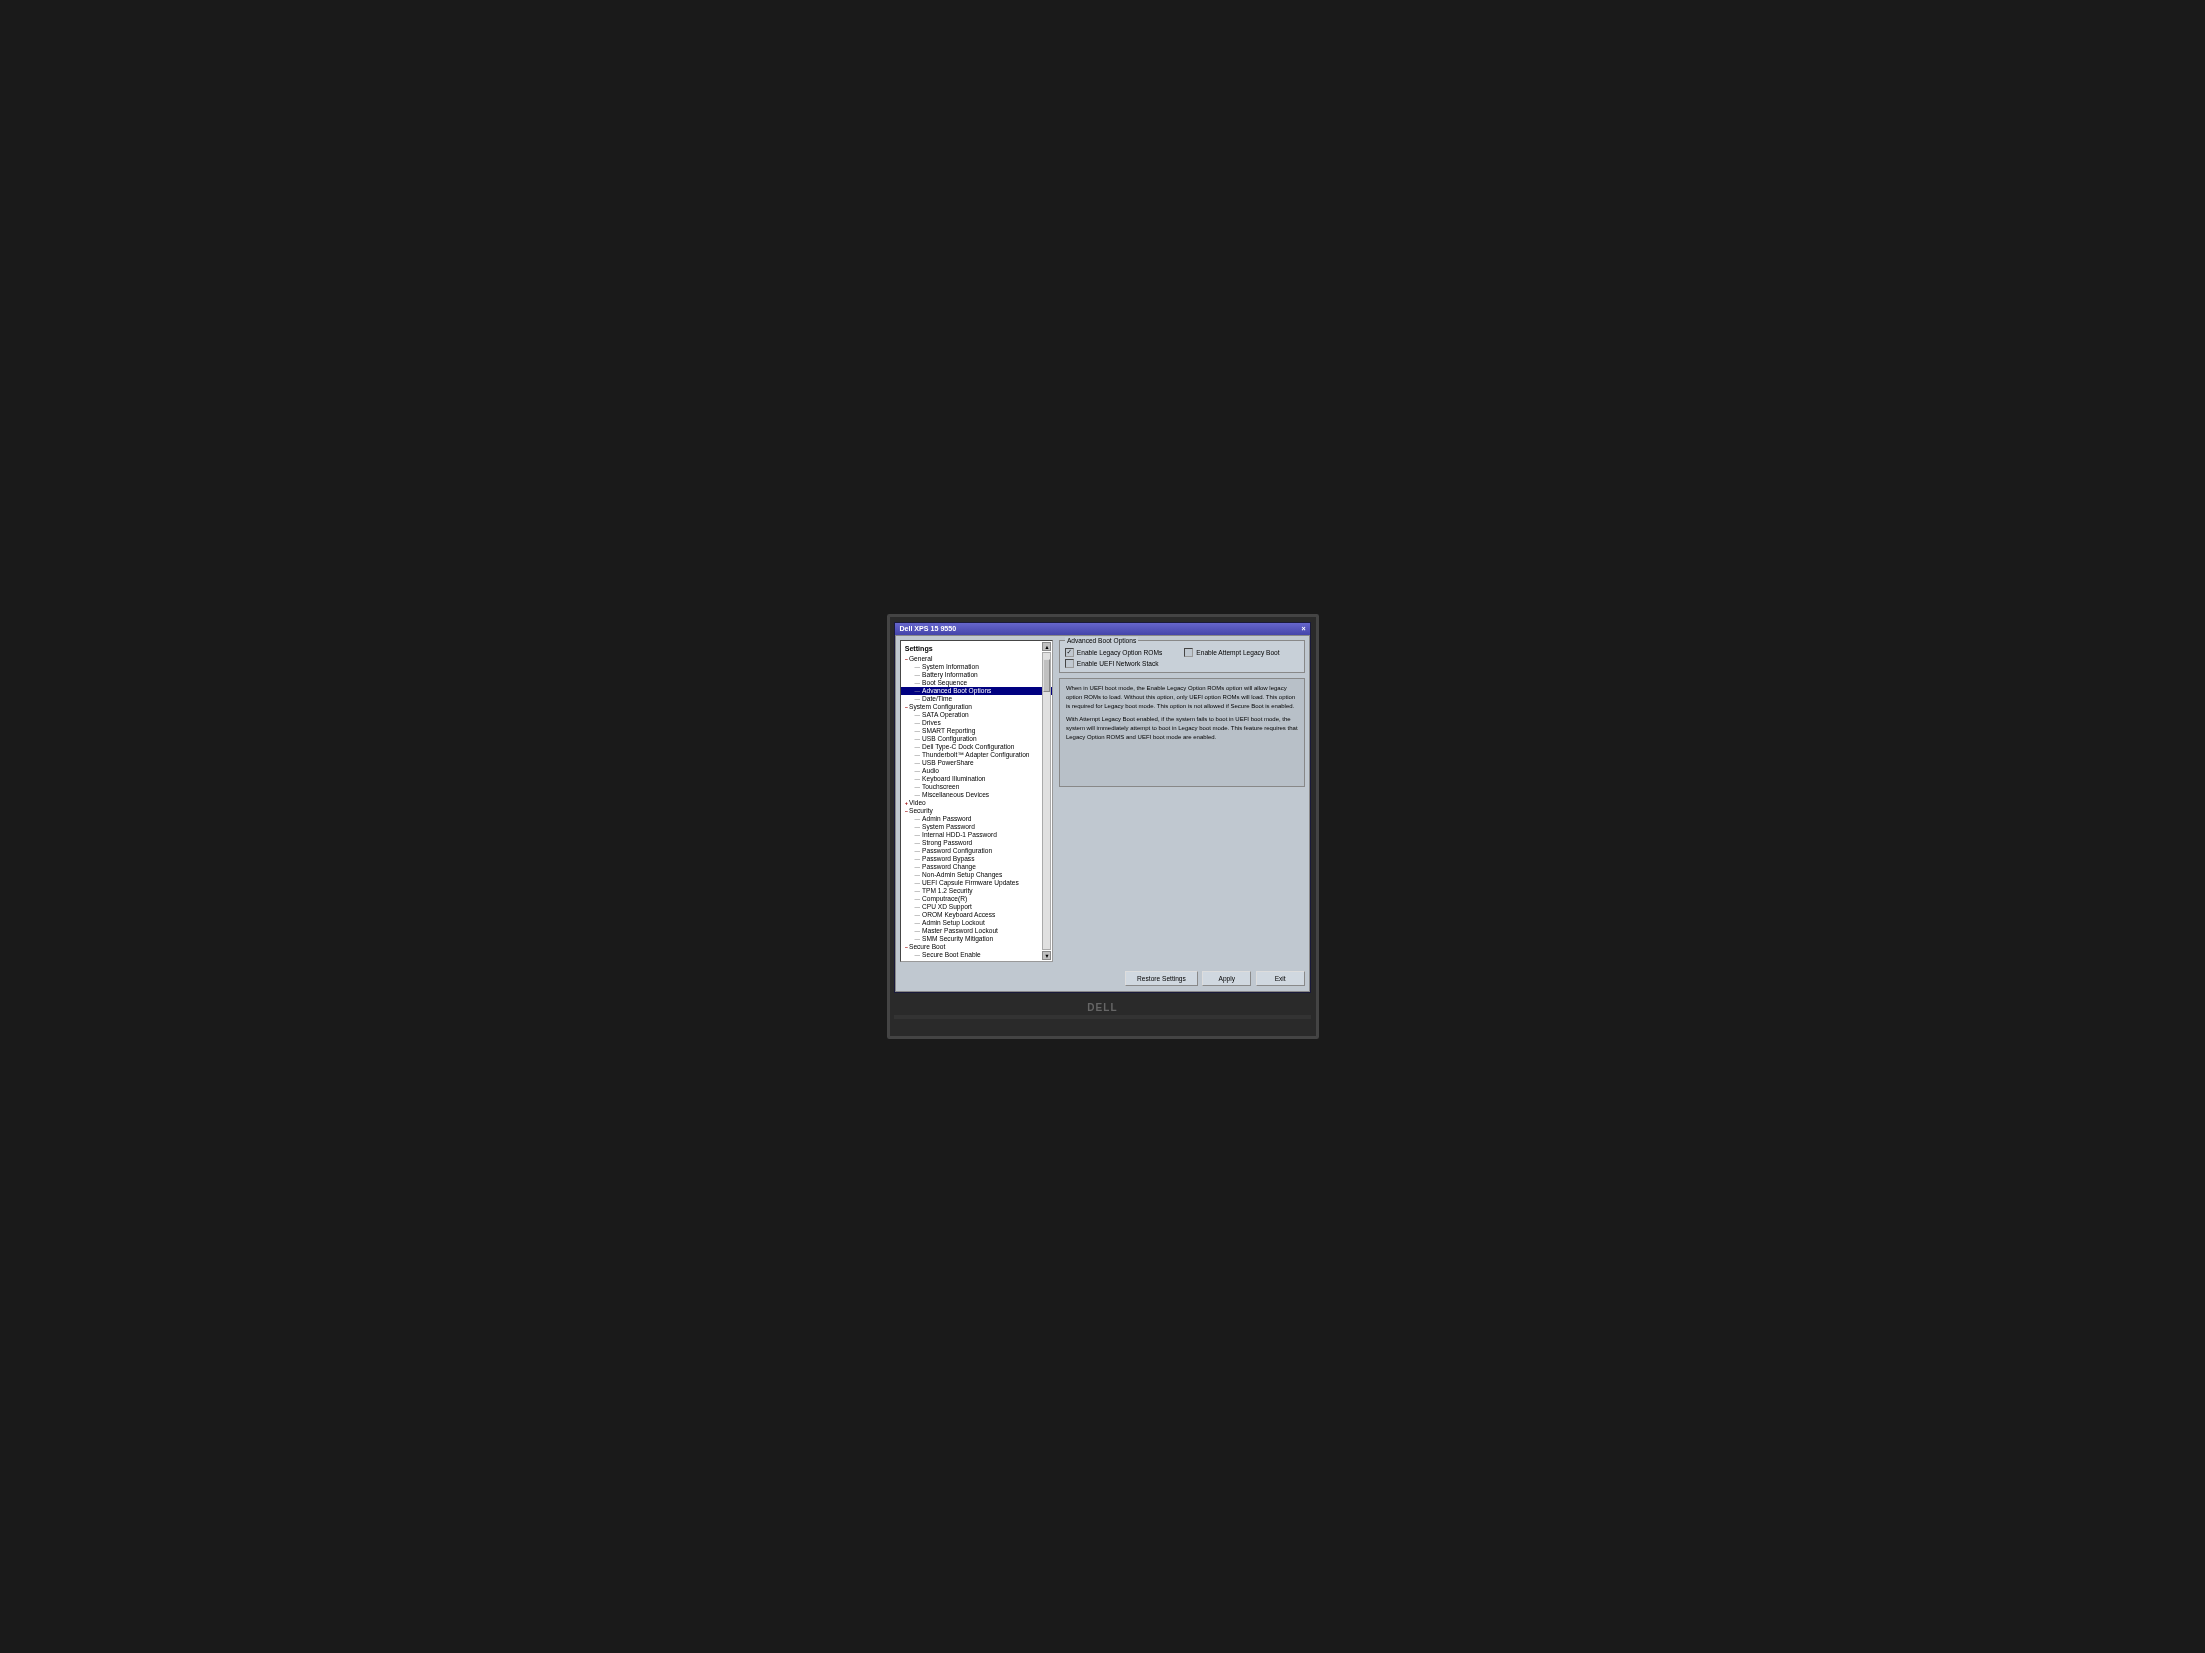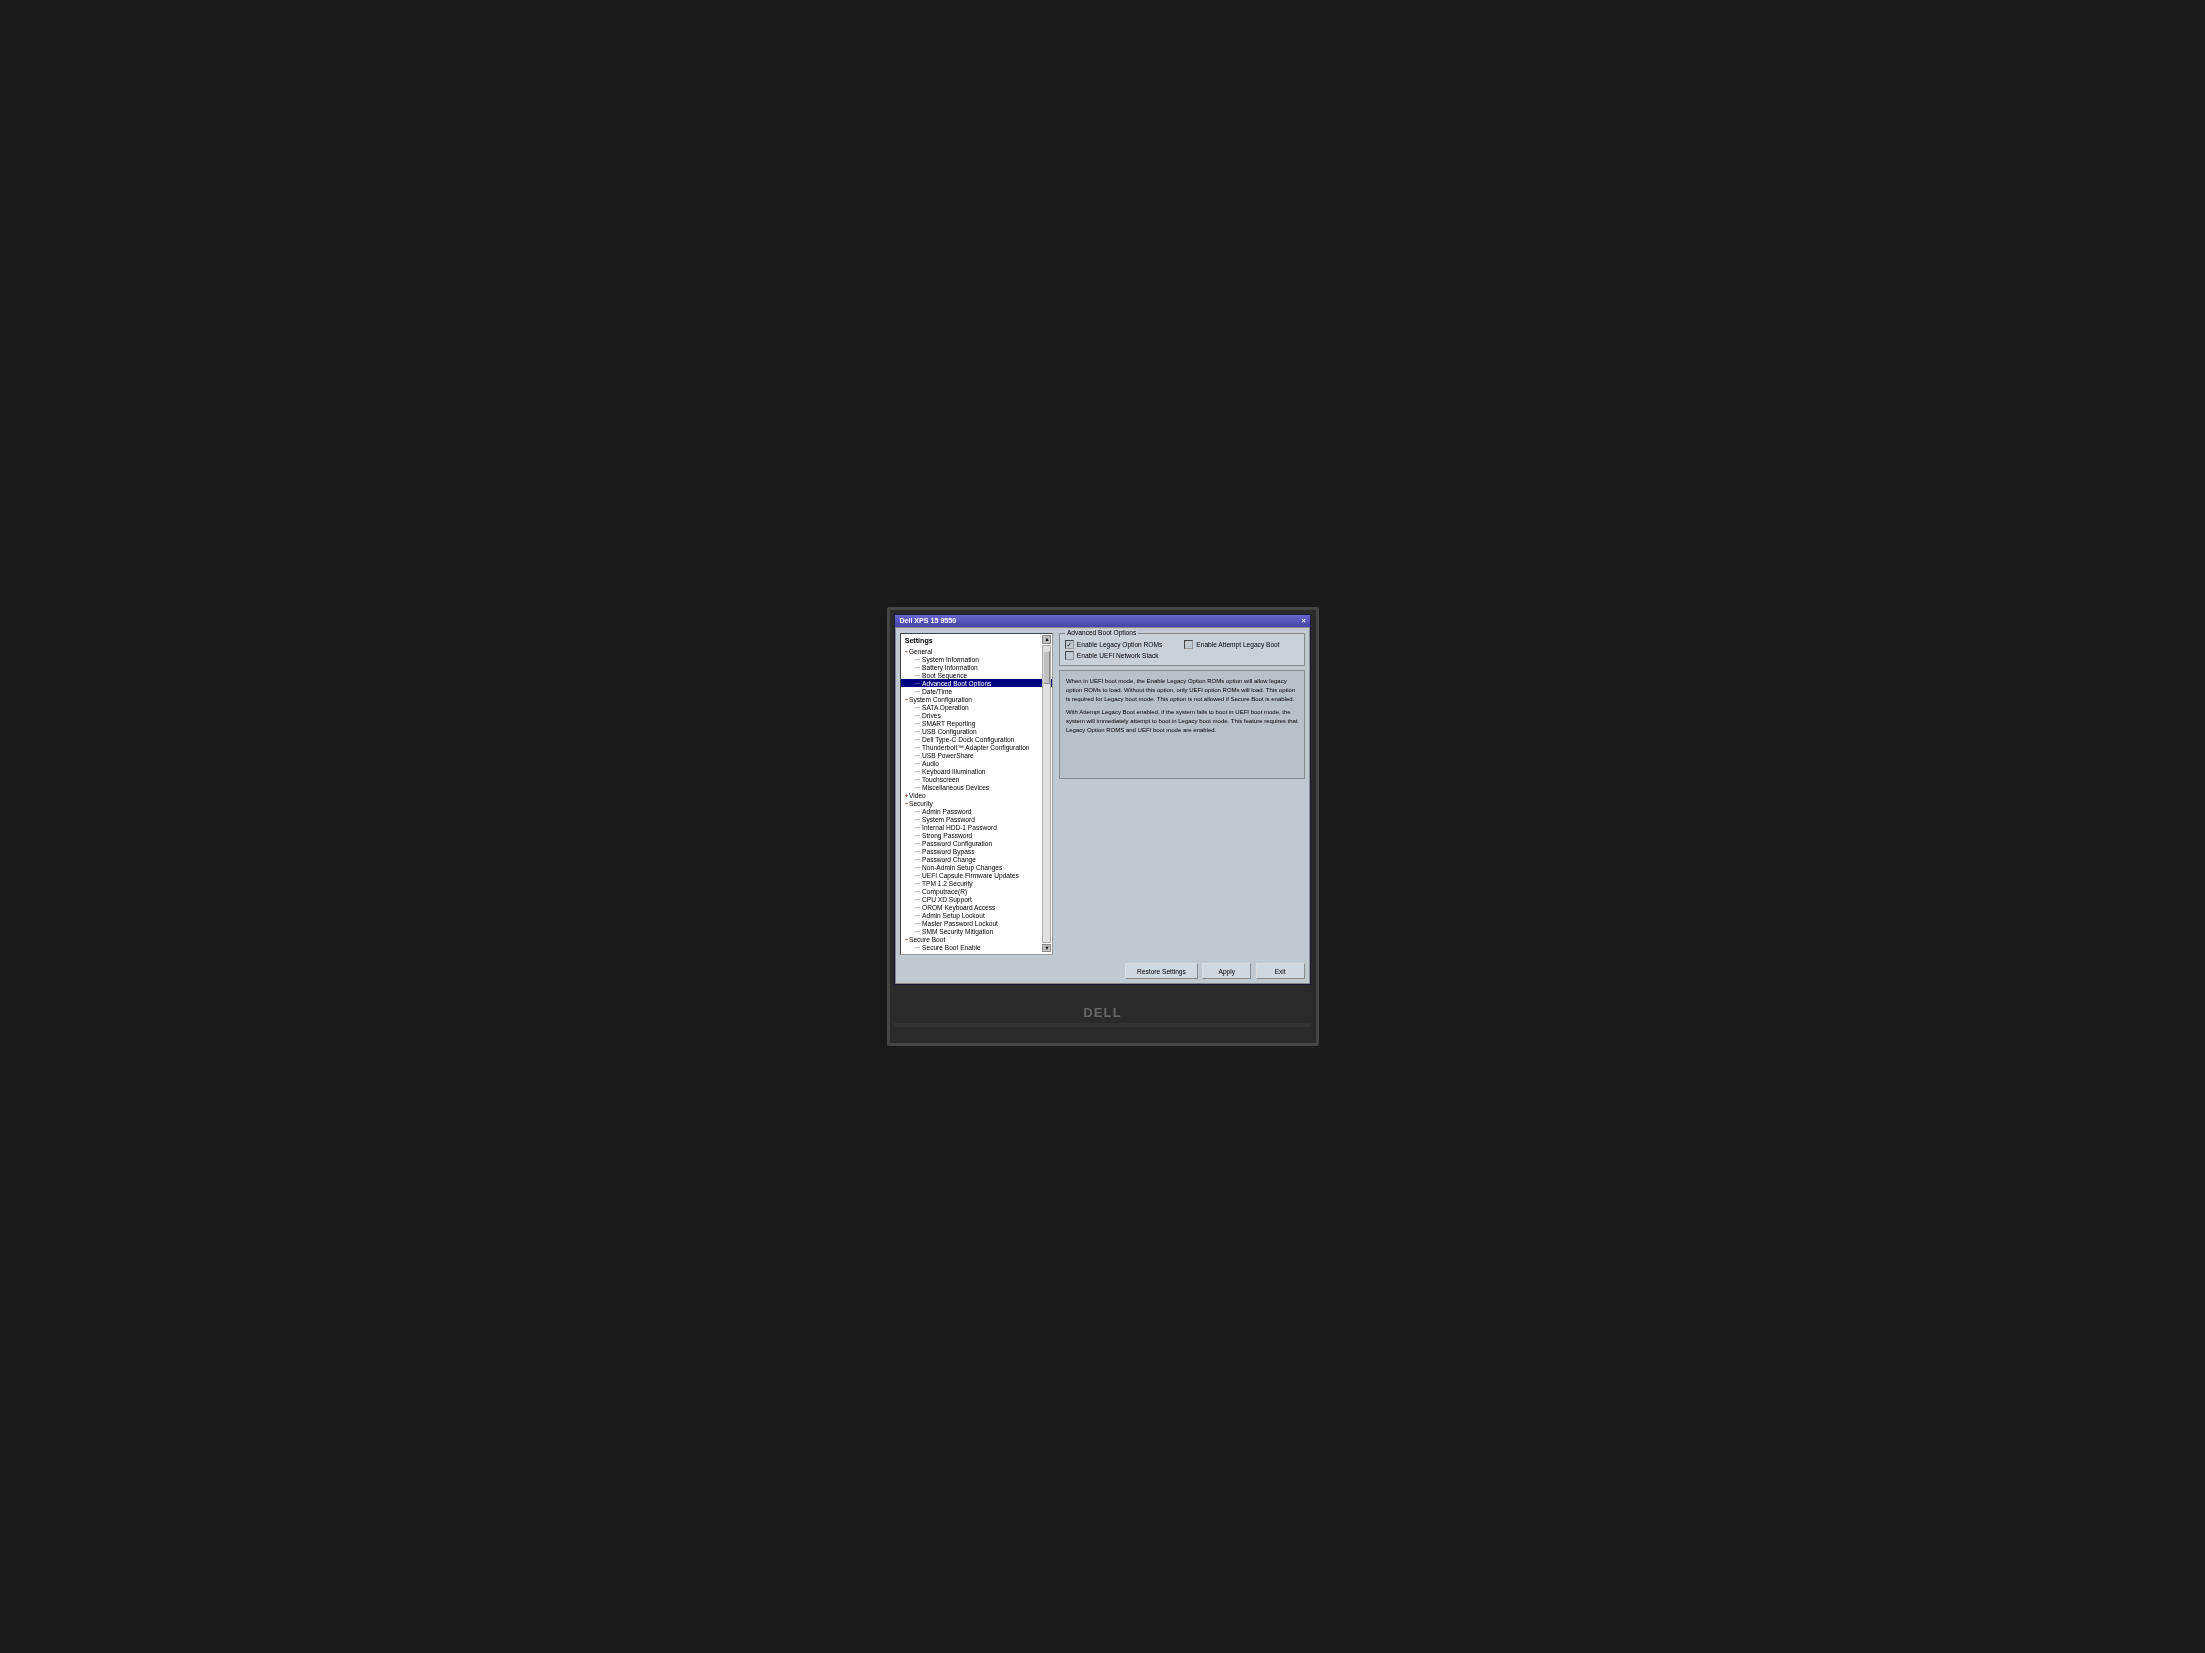--- a/index.html
+++ b/index.html
@@ -243,24 +243,24 @@
       border: 1.1px outset #ddd;
       cursor: pointer;
       color: #000;
       min-width: 49px;
       text-align: center;
     }
 
     .monitor-brand {
       text-align: center;
       color: #666;
-      font-size: 13px;
+      font-size: 10px;
       font-weight: bold;
       letter-spacing: 1.1px;
-      padding-top: 20px;
+      padding-top: 9px;
     }
 
     .monitor-stand {
       width: 100%;
       height: 4.4px;
       background: #333;
       margin-top: 2.2px;
     }
   </style>
 </head>

